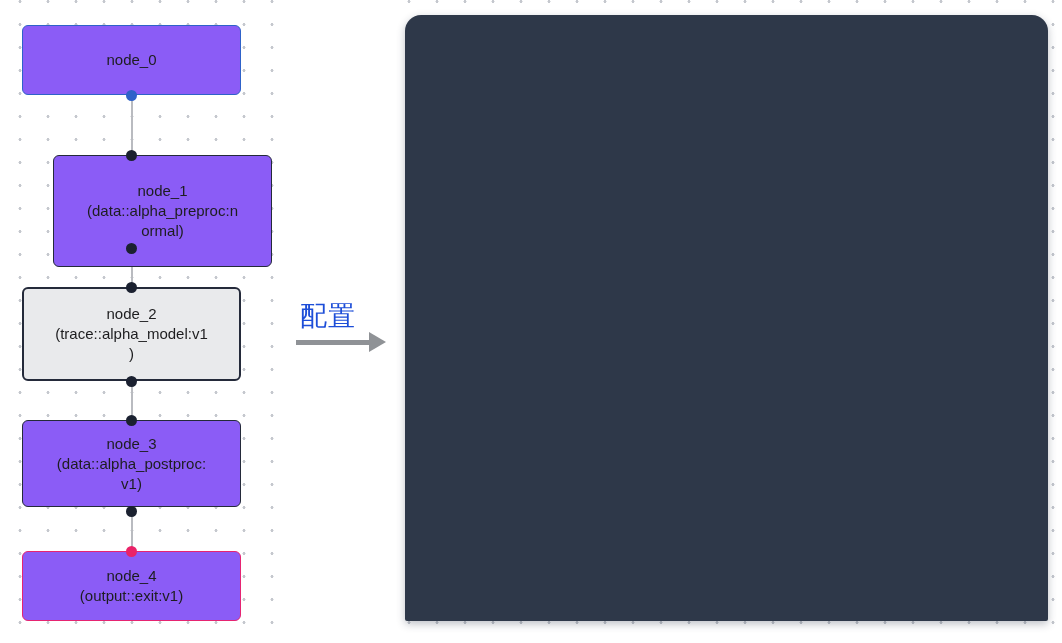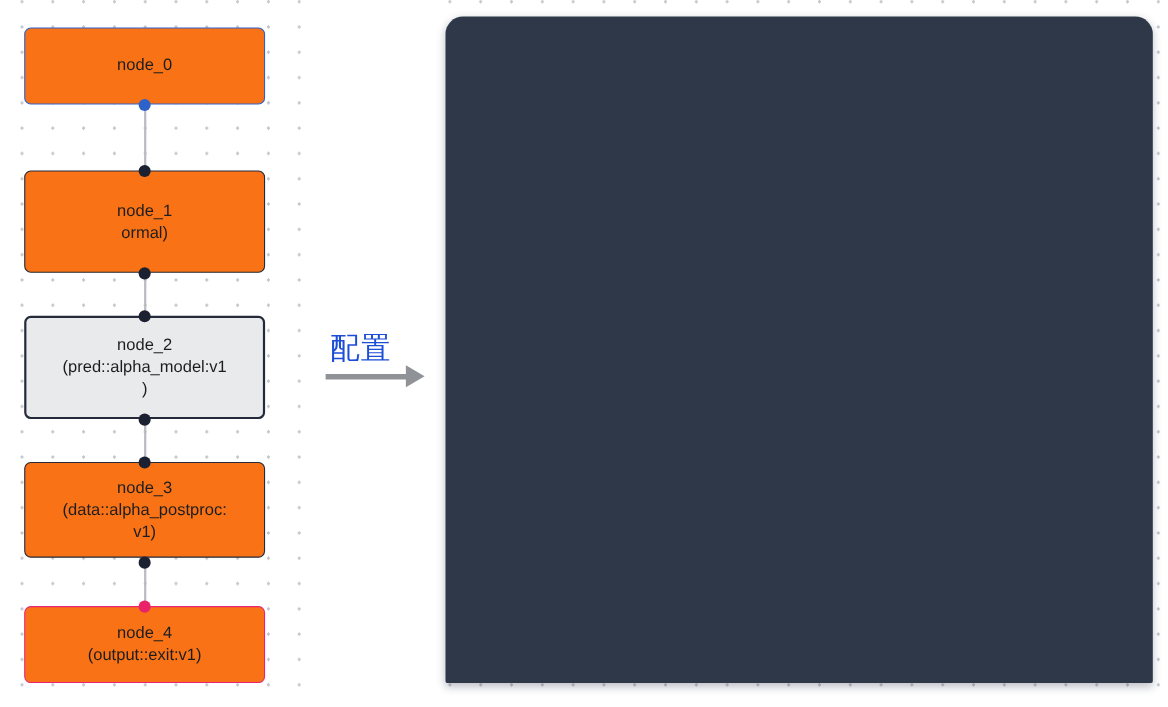--- a/index.html
+++ b/index.html
@@ -8,27 +8,27 @@
   .stage { position:relative; width:1062px; height:643px; }
 
   
   .dots { position:absolute; top:0; height:643px;
           background-image:radial-gradient(circle, #c5c8ce 1.4px, transparent 1.6px);
           background-size:28px 23px; background-position:6px 13px; }
   .dots.left  { left:0; width:276px; }
   .dots.right { left:389px; width:673px; }
 
   
-  .node { position:absolute; left:22px; width:219px; background:#f97316;
+  .node { position:absolute; left:22px; width:219px; background:#8b5cf6;
           border:1.5px solid #242a3a; border-radius:6px;
           display:flex; flex-direction:column; align-items:center; justify-content:center;
           z-index:3; }
   .node .nline { font-size:15px; line-height:20px; color:#1d1d1f; text-align:center; white-space:pre; }
   .node-0 { top:25px;  height:70px; border-color:#2e62c9; }
-  .node-1 { top:155px; height:93px; }
+  .node-1 { top:155px; height:112px;margin-left:31px; }
   .node-2 { top:287px; height:94px; background:#e9eaec; border-width:2.5px; }
   .node-3 { top:420px; height:87px; }
   .node-4 { top:551px; height:70px; border-color:#e62471; }
 
   
   .edge { position:absolute; left:130.5px; width:2px; background:#b9bbc0; z-index:1; }
   .e1 { top:95px;  height:60px; }
   .e2 { top:248px; height:39px; }
   .e3 { top:381px; height:39px; }
   .e4 { top:511px; height:40px; }
@@ -87,25 +87,26 @@
   <div class="edge e1"></div>
   <div class="edge e2"></div>
   <div class="edge e3"></div>
   <div class="edge e4"></div>
 
   <div class="node node-0">
     <div class="nline">node_0</div>
   </div>
   <div class="node node-1">
     <div class="nline">node_1</div>
+    <div class="nline">(data::alpha_preproc:n</div>
     <div class="nline">ormal)</div>
   </div>
   <div class="node node-2">
     <div class="nline">node_2</div>
-    <div class="nline">(pred::alpha_model:v1</div>
+    <div class="nline">(trace::alpha_model:v1</div>
     <div class="nline">)</div>
   </div>
   <div class="node node-3">
     <div class="nline">node_3</div>
     <div class="nline">(data::alpha_postproc:</div>
     <div class="nline">v1)</div>
   </div>
   <div class="node node-4">
     <div class="nline">node_4</div>
     <div class="nline">(output::exit:v1)</div>

